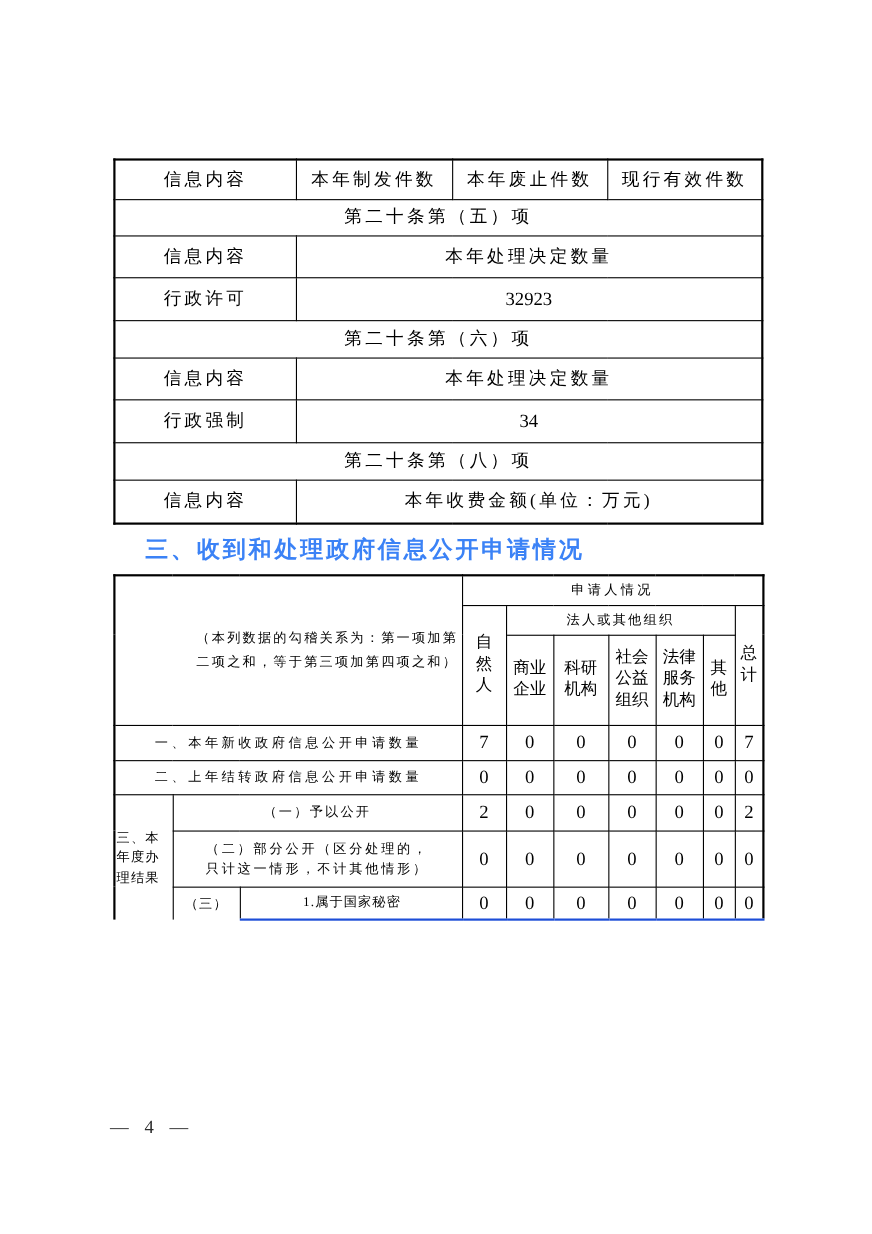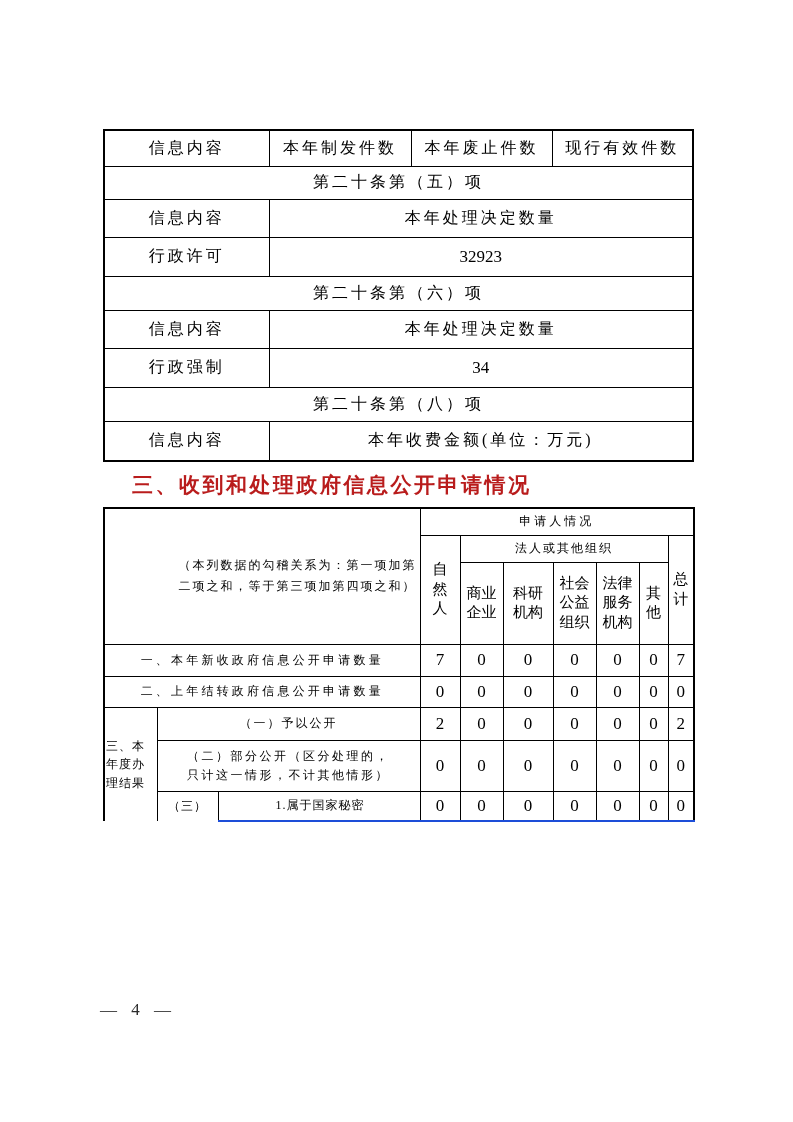--- a/index.html
+++ b/index.html
@@ -4,41 +4,41 @@
 <style>
   * { margin: 0; padding: 0; box-sizing: border-box; }
   html, body { background: #ffffff; }
   body {
     width: 793px; height: 1122px;
     font-family: "Liberation Serif", "DejaVu Serif", serif;
     color: #000;
     position: relative;
     overflow: hidden;
   }
-  .page { position: absolute; top: 0; left: 0; width: 793px; height: 864px; background: #fff; }
+  .page { position: absolute; top: 15px; left: 0; width: 793px; height: 864px; background: #fff; }
   .content { position: absolute; left: 103px; top: 129px; width: 591px; }
 
   
   table.t1 {
     border-collapse: collapse; table-layout: fixed;
     width: 589px; border: 2px solid #000;
   }
   table.t1 td {
     border: 1px solid #000;
     text-align: center; vertical-align: middle;
     font-size: 16px; letter-spacing: 3px;
     overflow: hidden;
   }
   table.t1 td.num { font-size: 17px; letter-spacing: 0; }
 
   
   .heading {
     font-family: "Liberation Sans", "DejaVu Sans", sans-serif;
     font-weight: bold; font-size: 21px; letter-spacing: 2.5px;
-    margin: 10px 0 10px 29px; line-height: 1.2; color: #b91c1c;
+    margin: 10px 0 10px 29px; line-height: 1.2; color: #3b82f6;
   }
 
   
   table.t2 {
     border-collapse: collapse; table-layout: fixed;
     width: 590px;
     border-left: 2px solid #000; border-right: 2px solid #000; border-top: 2px solid #000;
     border-bottom: none;
   }
   table.t2 td {

